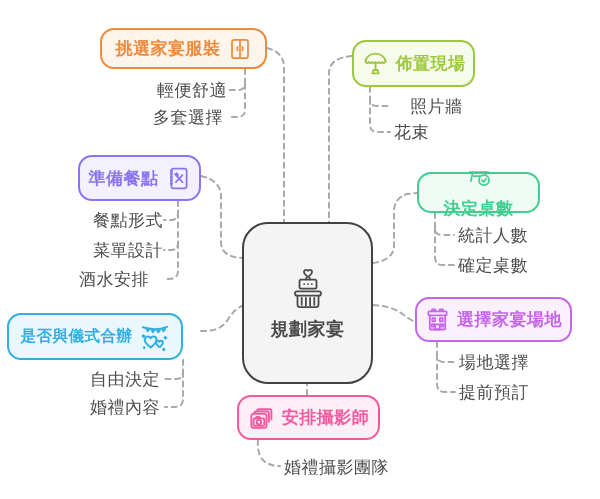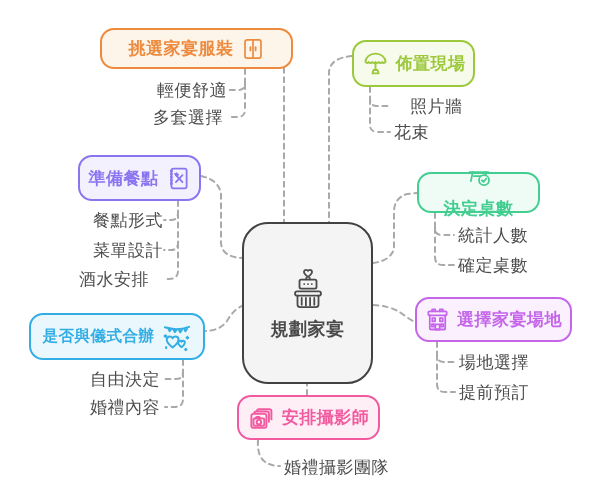--- a/index.html
+++ b/index.html
@@ -15,25 +15,25 @@
     color:var(--c,#333);font-weight:700;font-size:17px;letter-spacing:.5px;
     border-radius:14px;white-space:nowrap;
   }
   .node .icon{display:flex;align-items:center;}
   .node .icon svg{display:block;stroke:currentColor;fill:none;stroke-width:1.7;stroke-linecap:round;stroke-linejoin:round;}
   .sub{
     position:absolute;transform:translateY(-50%);color:var(--subtext,#4D4D4D);
     font-size:17px;font-weight:500;letter-spacing:.5px;white-space:nowrap;
   }
   
-  #n-outfit{left:100px;top:28px;width:193px;height:41px;}
+  #n-outfit{left:100px;top:28px;width:167px;height:41px;}
   #n-decorate{left:352px;top:40px;width:123px;height:47px;}
   #n-food{left:78px;top:155px;width:123px;height:46px;}
   #n-tables{left:417px;top:172px;width:123px;height:41px;flex-direction:column;}
-  #n-ceremony{left:29px;top:313px;width:176px;height:47px;font-size:15.5px;}
+  #n-ceremony{left:7px;top:313px;width:176px;height:47px;font-size:15.5px;}
   #n-venue{left:415px;top:297px;width:157px;height:45px;font-family:Liberation Serif, serif;}
   #n-photographer{left:237px;top:395px;width:143px;height:45px;}
   #n-center{
     left:242px;top:222px;width:131px;height:162px;flex-direction:column;gap:5px;
     border-width:2.5px;border-radius:26px;font-size:18px;font-weight:600;color:var(--t,#4A4A4A);
   }
   #n-center .icon svg{stroke-width:1.8;}
   
   .s-outfit-0{right:373px;top:90px;}
   .s-outfit-1{right:377px;top:117px;}

